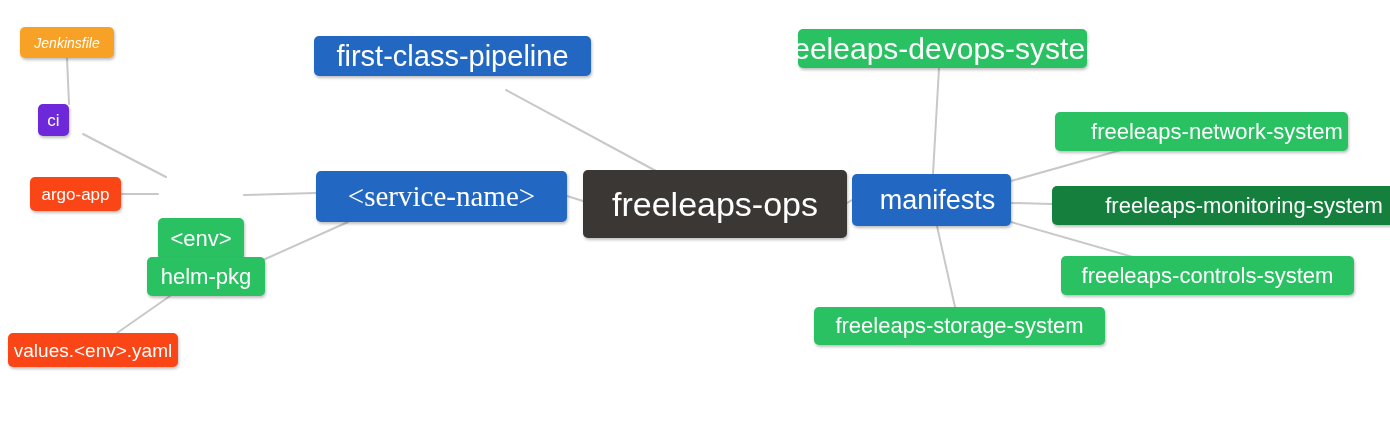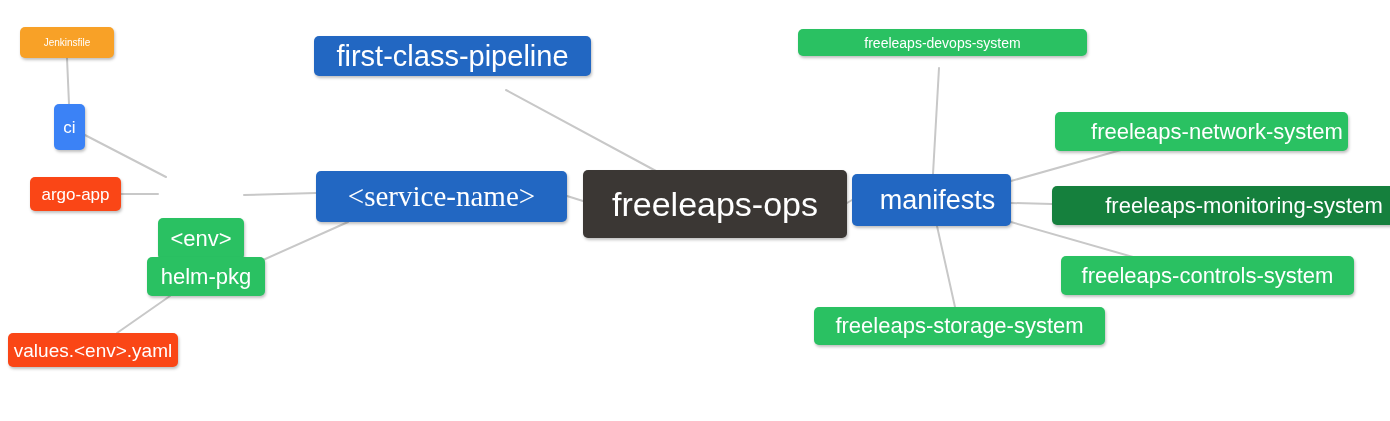--- a/index.html
+++ b/index.html
@@ -52,29 +52,29 @@
       <line x1="506" y1="90" x2="656" y2="171" stroke="#c8c8c8" stroke-width="2" stroke-linecap="round"></line>
       <line x1="567" y1="196" x2="583" y2="201" stroke="#c8c8c8" stroke-width="2" stroke-linecap="round"></line>
       <line x1="847" y1="203" x2="852" y2="200" stroke="#c8c8c8" stroke-width="2" stroke-linecap="round"></line>
       <line x1="939" y1="68" x2="933" y2="174" stroke="#c8c8c8" stroke-width="2" stroke-linecap="round"></line>
       <line x1="1011" y1="181" x2="1121" y2="150" stroke="#c8c8c8" stroke-width="2" stroke-linecap="round"></line>
       <line x1="1011" y1="203" x2="1052" y2="204" stroke="#c8c8c8" stroke-width="2" stroke-linecap="round"></line>
       <line x1="1011" y1="222" x2="1133" y2="257" stroke="#c8c8c8" stroke-width="2" stroke-linecap="round"></line>
       <line x1="937" y1="226" x2="955" y2="307" stroke="#c8c8c8" stroke-width="2" stroke-linecap="round"></line>
     </svg>
   <div>
-      <div class="node" style="left: 20px; top: 27px; width: 94px; height: 31px; font-size: 10px; background: rgb(248, 161, 39);">Jenkinsfile</div>
-      <div class="node" style="left: 54px; top: 104px; width: 31px; height: 46px; font-size: 17px; background: #3b82f6;">ci</div>
+      <div class="node" style="left: 20px; top: 27px; width: 94px; height: 31px; font-size: 14px; background: rgb(248, 161, 39); font-style: italic;">Jenkinsfile</div>
+      <div class="node" style="left: 38px; top: 104px; width: 31px; height: 32px; font-size: 17px; background: #6d28d9;">ci</div>
       <div class="node" style="left: 30px; top: 177px; width: 91px; height: 34px; font-size: 17px; background: rgb(250, 70, 22);">argo-app</div>
       <div class="node" style="left: 158px; top: 175px; width: 86px; height: 42px; font-size: 22px; background: rgb(42, 193, 98); margin-top: 43px;">&lt;env&gt;</div>
       <div class="node" style="left: 147px; top: 257px; width: 118px; height: 39px; font-size: 22px; background: rgb(42, 193, 98);">helm-pkg</div>
       <div class="node" style="left: 8px; top: 333px; width: 170px; height: 34px; font-size: 19px; background: rgb(250, 70, 22);">values.&lt;env&gt;.yaml</div>
       <div class="node" style="left: 314px; top: 36px; width: 277px; height: 40px; font-size: 29px; background: rgb(34, 103, 194);">first-class-pipeline</div>
       <div class="node" style="left: 316px; top: 171px; width: 251px; height: 51px; font-size: 29px; background: rgb(34, 103, 194); font-family: Liberation Serif, serif;">&lt;service-name&gt;</div>
       <div class="node" style="left: 583px; top: 170px; width: 264px; height: 68px; font-size: 34px; background: rgb(59, 55, 52);">freeleaps-ops</div>
       <div class="node" style="left: 852px; top: 174px; width: 159px; height: 52px; font-size: 27px; background: rgb(34, 103, 194); padding-left: 12px;">manifests</div>
-      <div class="node" style="left: 798px; top: 29px; width: 289px; height: 27px; font-size: 14px; background: rgb(42, 193, 98);">freeleaps-devops-system</div>
+      <div class="node" style="left: 798px; top: 29px; width: 289px; height: 39px; font-size: 30px; background: rgb(42, 193, 98);">freeleaps-devops-system</div>
       <div class="node" style="left: 1055px; top: 112px; width: 293px; height: 39px; font-size: 22px; background: rgb(42, 193, 98); padding-left: 31px;">freeleaps-network-system</div>
       <div class="node" style="left: 1052px; top: 186px; width: 384px; height: 39px; font-size: 22px; background: #15803d;">freeleaps-monitoring-system</div>
       <div class="node" style="left: 1061px; top: 256px; width: 293px; height: 39px; font-size: 22px; background: rgb(42, 193, 98);">freeleaps-controls-system</div>
       <div class="node" style="left: 814px; top: 307px; width: 291px; height: 38px; font-size: 22px; background: rgb(42, 193, 98);">freeleaps-storage-system</div>
     </div>
 </div>
 
 </body></html>

